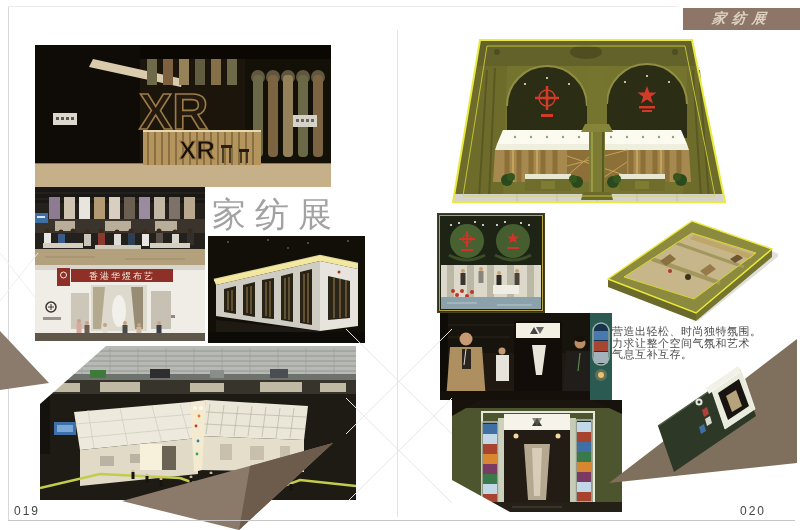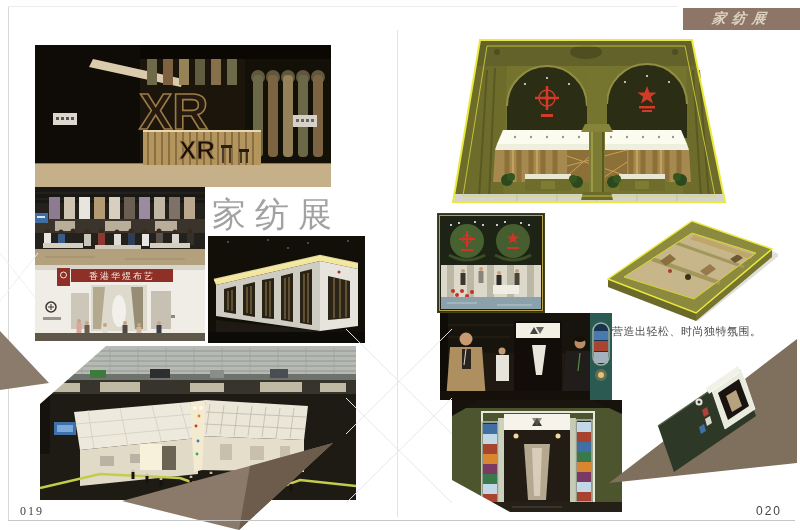--- a/index.html
+++ b/index.html
@@ -35,24 +35,26 @@
   <div class="abs" id="rule-bottom"></div>
 
   <div class="abs" id="banner">
     <span class="btxt">家纺展</span>
   </div>
 
   <div class="abs" id="heading">家纺展</div>
 
   <div class="abs" id="desc">
     <div>营造出轻松、时尚独特氛围。</div>
+    <div>力求让整个空间气氛和艺术</div>
+    <div>气息互补互存。</div>
   </div>
 
-  <div class="abs pagenum" style="left:20px;top:504px;font-family:Liberation Serif, serif;">019</div>
-  <div class="abs pagenum" style="left:756px;top:504px;">020</div>
+  <div class="abs pagenum" style="left:14px;top:504px;">019</div>
+  <div class="abs pagenum" style="left:740px;top:504px;">020</div>
 
   <svg class="photo" style="left:35px;top:45px;" width="296" height="142" viewBox="0 0 296 142">
     <rect width="296" height="142" fill="#181209"></rect>
     <rect x="0" y="118" width="296" height="24" fill="#c6b08a"></rect>
     <rect x="0" y="116" width="296" height="3" fill="#8a7a5c"></rect>
     <rect x="0" y="0" width="105" height="118" fill="#0f0b06"></rect>
     <rect x="105" y="0" width="105" height="118" fill="#1c150c"></rect>
     <rect x="210" y="0" width="86" height="118" fill="#131008"></rect>
     <rect x="105" y="0" width="191" height="14" fill="#0b0804"></rect>
     <polygon points="58,14 148,34 146,42 54,22" fill="#d9cbab"></polygon>

